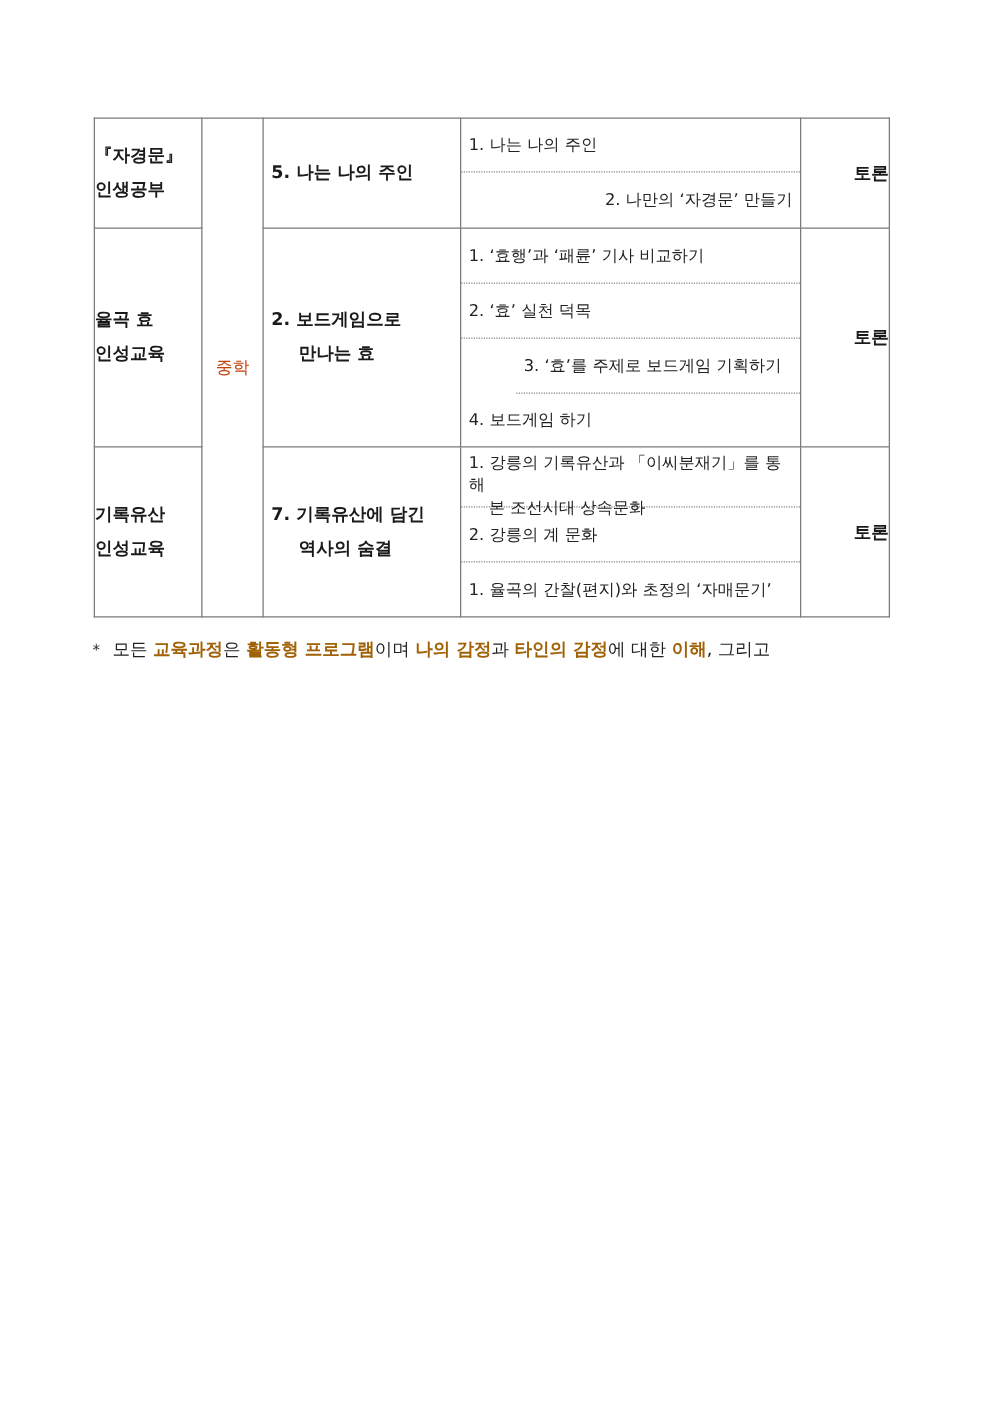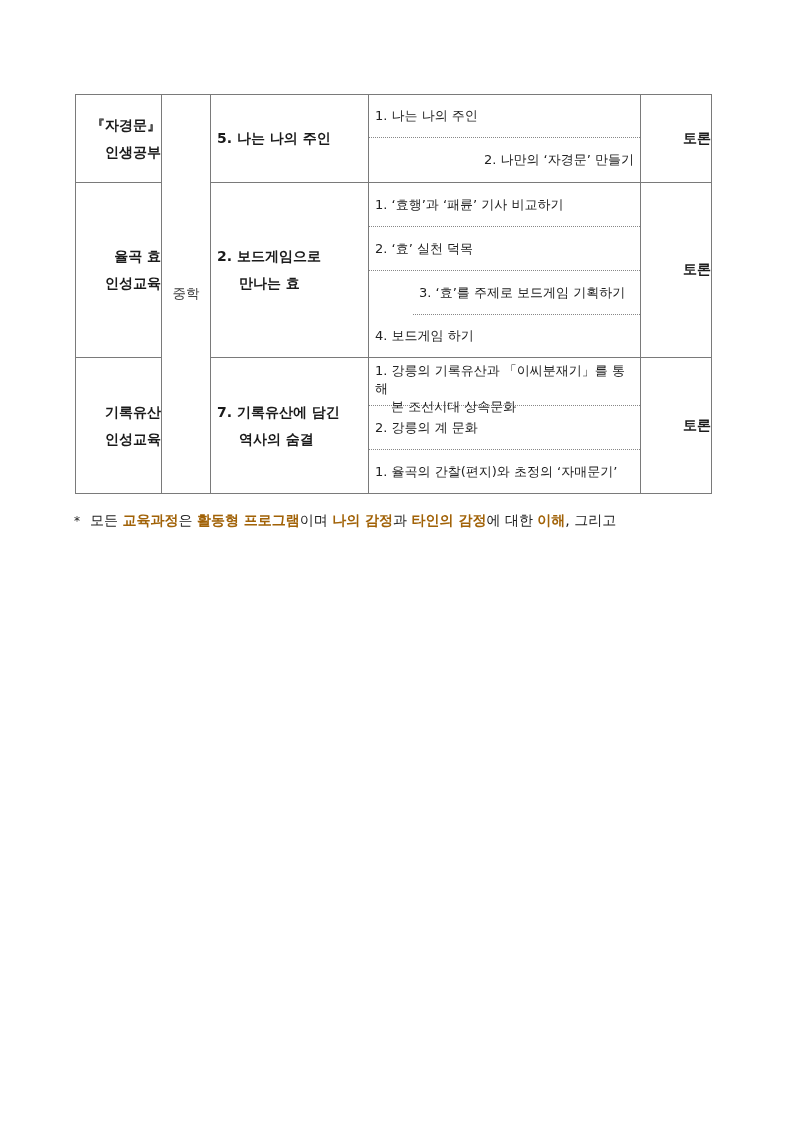--- a/index.html
+++ b/index.html
@@ -33,30 +33,30 @@
       padding: 0;
       vertical-align: middle;
     }
     .col-theme { width: 86px; }
     .col-level { width: 49px; }
     .col-title { width: 158px; }
     .col-items { width: 272px; }
     .col-method { width: 71px; }
 
     .theme-cell {
-      text-align: right;
+      text-align: left;
       font-weight: bold;
       font-size: 14px;
       line-height: 27px;
       margin-left: 40px;
     }
     .level-cell {
       text-align: center;
       font-size: 13.5px;
-      color: #404040;
+      color: #c2410c;
     }
     .title-cell {
       font-weight: bold;
       font-size: 14px;
       line-height: 27px;
       padding-left: 6px !important;
     }
     .title-cell .l2 {
       display: block;
       padding-left: 22px;

